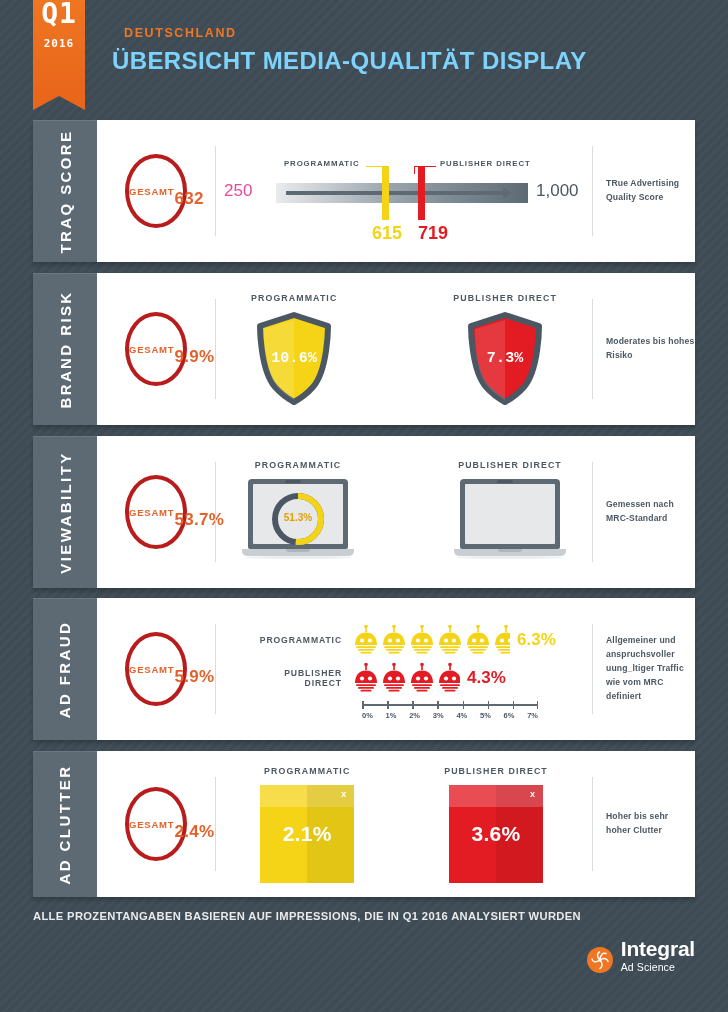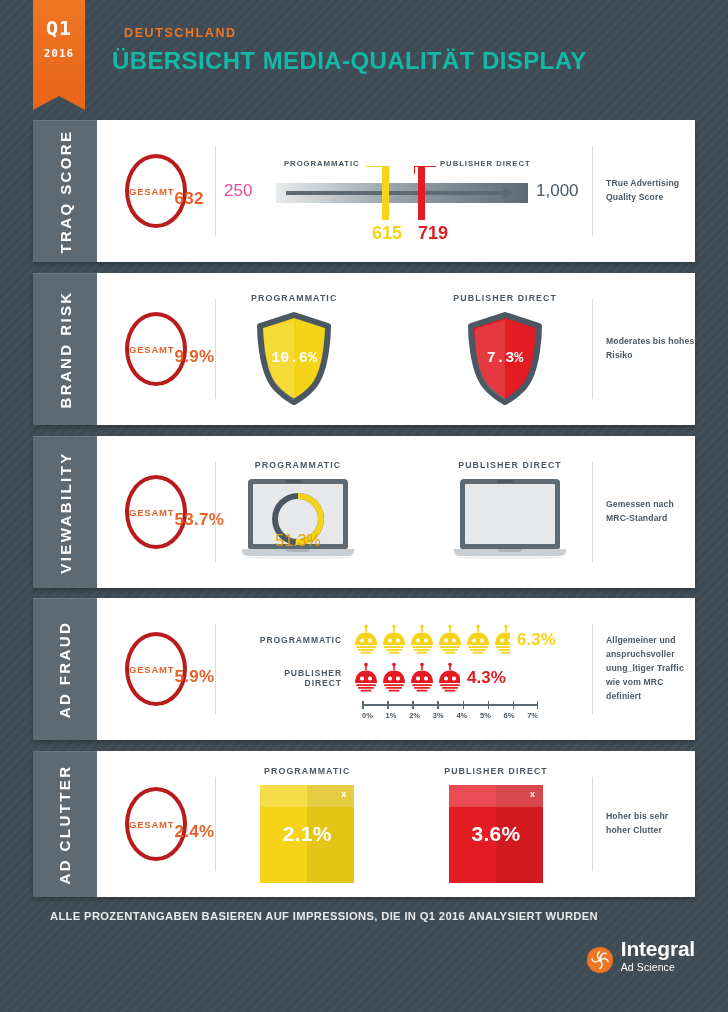--- a/index.html
+++ b/index.html
@@ -23,30 +23,30 @@
   .qbadge {
     position: absolute; left: 33px; top: 0; width: 52px; height: 96px;
     background: linear-gradient(to bottom, #ef7622, #e9661b);
     text-align: center; color: #fff;
   }
   .qbadge:after {
     content: ""; position: absolute; left: 0; top: 96px;
     border-left: 26px solid #e9661b; border-right: 26px solid #e9661b;
     border-bottom: 14px solid transparent;
   }
-  .q-main { font-size: 20px; font-weight: bold; letter-spacing: 1px;
-            padding-top: 18px; line-height: 1; font-family: "DejaVu Sans Mono", monospace; }
+  .q-main { font-size: 28px; font-weight: bold; letter-spacing: 1px;
+            line-height: 1; font-family: "DejaVu Sans Mono", monospace; }
   .q-year { font-size: 11px; font-weight: bold; letter-spacing: 1px; margin-top: 9px;
             font-family: "DejaVu Sans Mono", monospace; }
   .head-text { position: absolute; left: 112px; top: 26px; }
   .head-country {
     color: #ef7622; font-size: 12.5px; font-weight: bold; letter-spacing: 1.6px; padding-left: 12px;
   }
   .head-title {
-    color: #14b8a6; font-size: 24px; font-weight: bold; letter-spacing: 0.4px;
+    color: #7dd3fc; font-size: 24px; font-weight: bold; letter-spacing: 0.4px;
     margin-top: 7px; white-space: nowrap;
   }
 
   
   .section {
     position: absolute; left: 33px; width: 662px; display: flex;
     box-shadow: 0 3px 4px rgba(0,0,0,0.22);
   }
   .sec-tab {
     width: 64px; background: #5d6a74; color: #ffffff;
@@ -146,21 +146,21 @@
   }
   .lt-shadow {
     position: absolute; left: 2px; top: 77px; width: 108px; height: 3px;
     background: #eceef0; border-radius: 50%;
   }
   .donut-holder {
     position: absolute; left: 27px; top: 11px; width: 58px; height: 58px;
   }
   .donut-pct {
     position: absolute; left: 0; top: 22px; width: 100%; text-align: center;
-    font-size: 16px; font-weight: normal; margin-top: 20px;
+    font-size: 10px; font-weight: bold;
   }
 
   
   .fraud-wrap { position: relative; width: 300px; height: 112px; }
   .fraud-row { position: absolute; display: flex; align-items: center; }
   .fraud-row.r1 { left: 0; top: 12px; }
   .fraud-row.r2 { left: 0; top: 50px; }
   .fraud-label {
     width: 98px; text-align: right; font-size: 8.6px; font-weight: bold;
     color: #4b5863; letter-spacing: 0.9px; padding-right: 10px;
@@ -198,21 +198,21 @@
     background: rgba(0,0,0,0.07);
   }
   .clutter-val {
     position: relative; color: #ffffff; font-size: 21px; font-weight: bold;
     letter-spacing: 0.3px; z-index: 2;
   }
 
   
   .footnote {
     position: absolute; left: 33px; top: 910px;
-    color: #e8eaec; font-size: 11.2px; font-weight: bold; letter-spacing: 0.35px; margin-left: 17px;
+    color: #e8eaec; font-size: 11.2px; font-weight: bold; letter-spacing: 0.35px;
   }
   .logo { position: absolute; right: 33px; top: 938px; display: flex; align-items: flex-end; }
   .logo-mark {
     width: 26px; height: 26px; border-radius: 50%; background: #ef7622;
     position: relative; flex-shrink: 0;
   }
   .logo-text { margin-left: 8px; color: #ffffff; line-height: 1; }
   .logo-name { font-size: 21px; font-weight: bold; letter-spacing: -0.2px; }
   .logo-sub { font-size: 10.5px; margin-top: 3px; letter-spacing: 0.1px; }
 </style>

